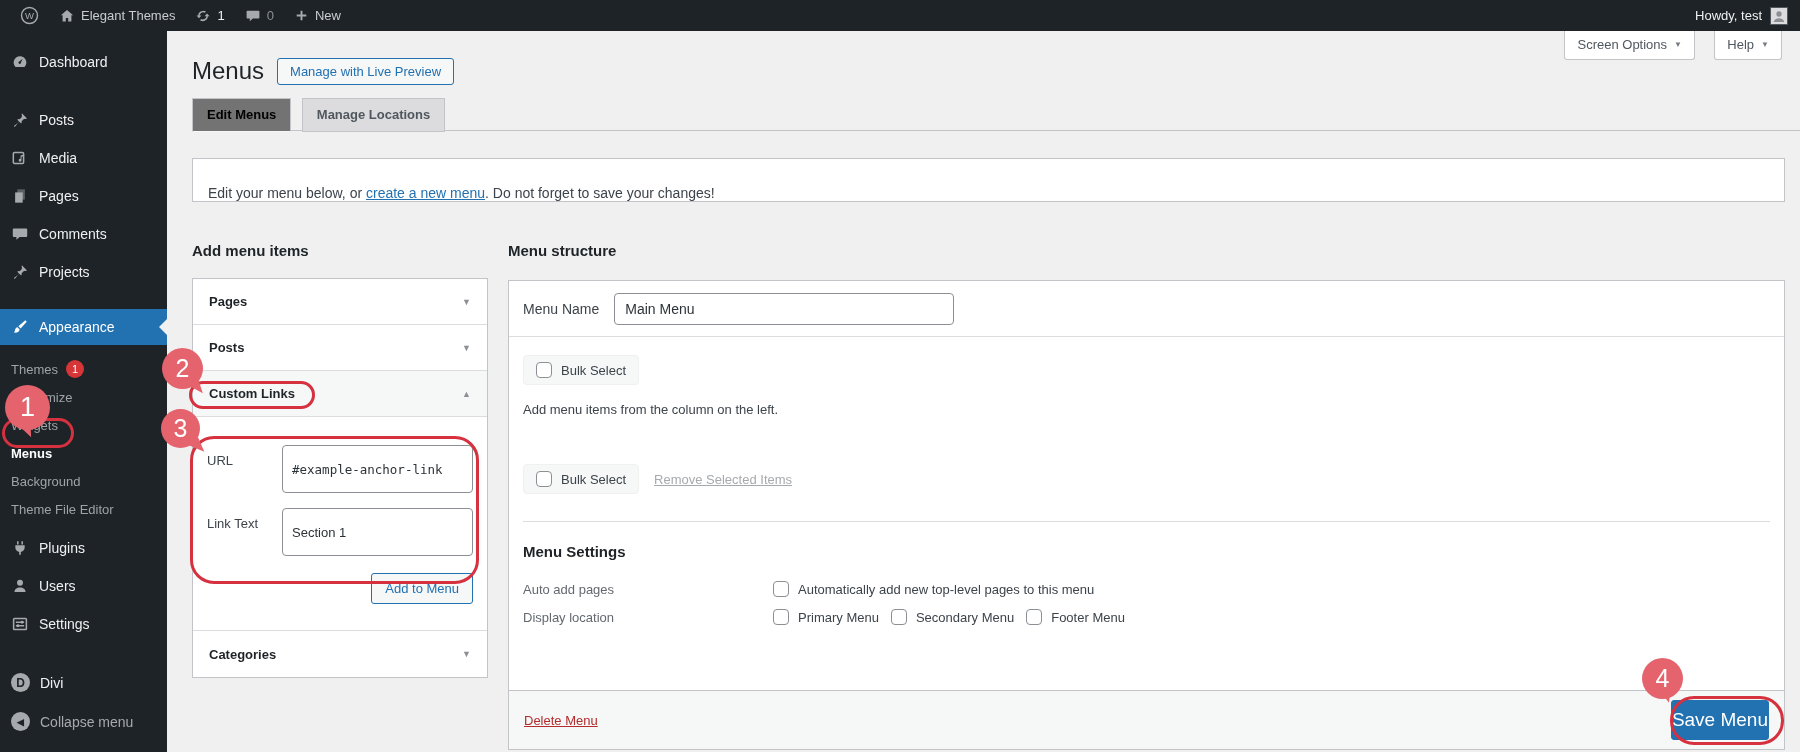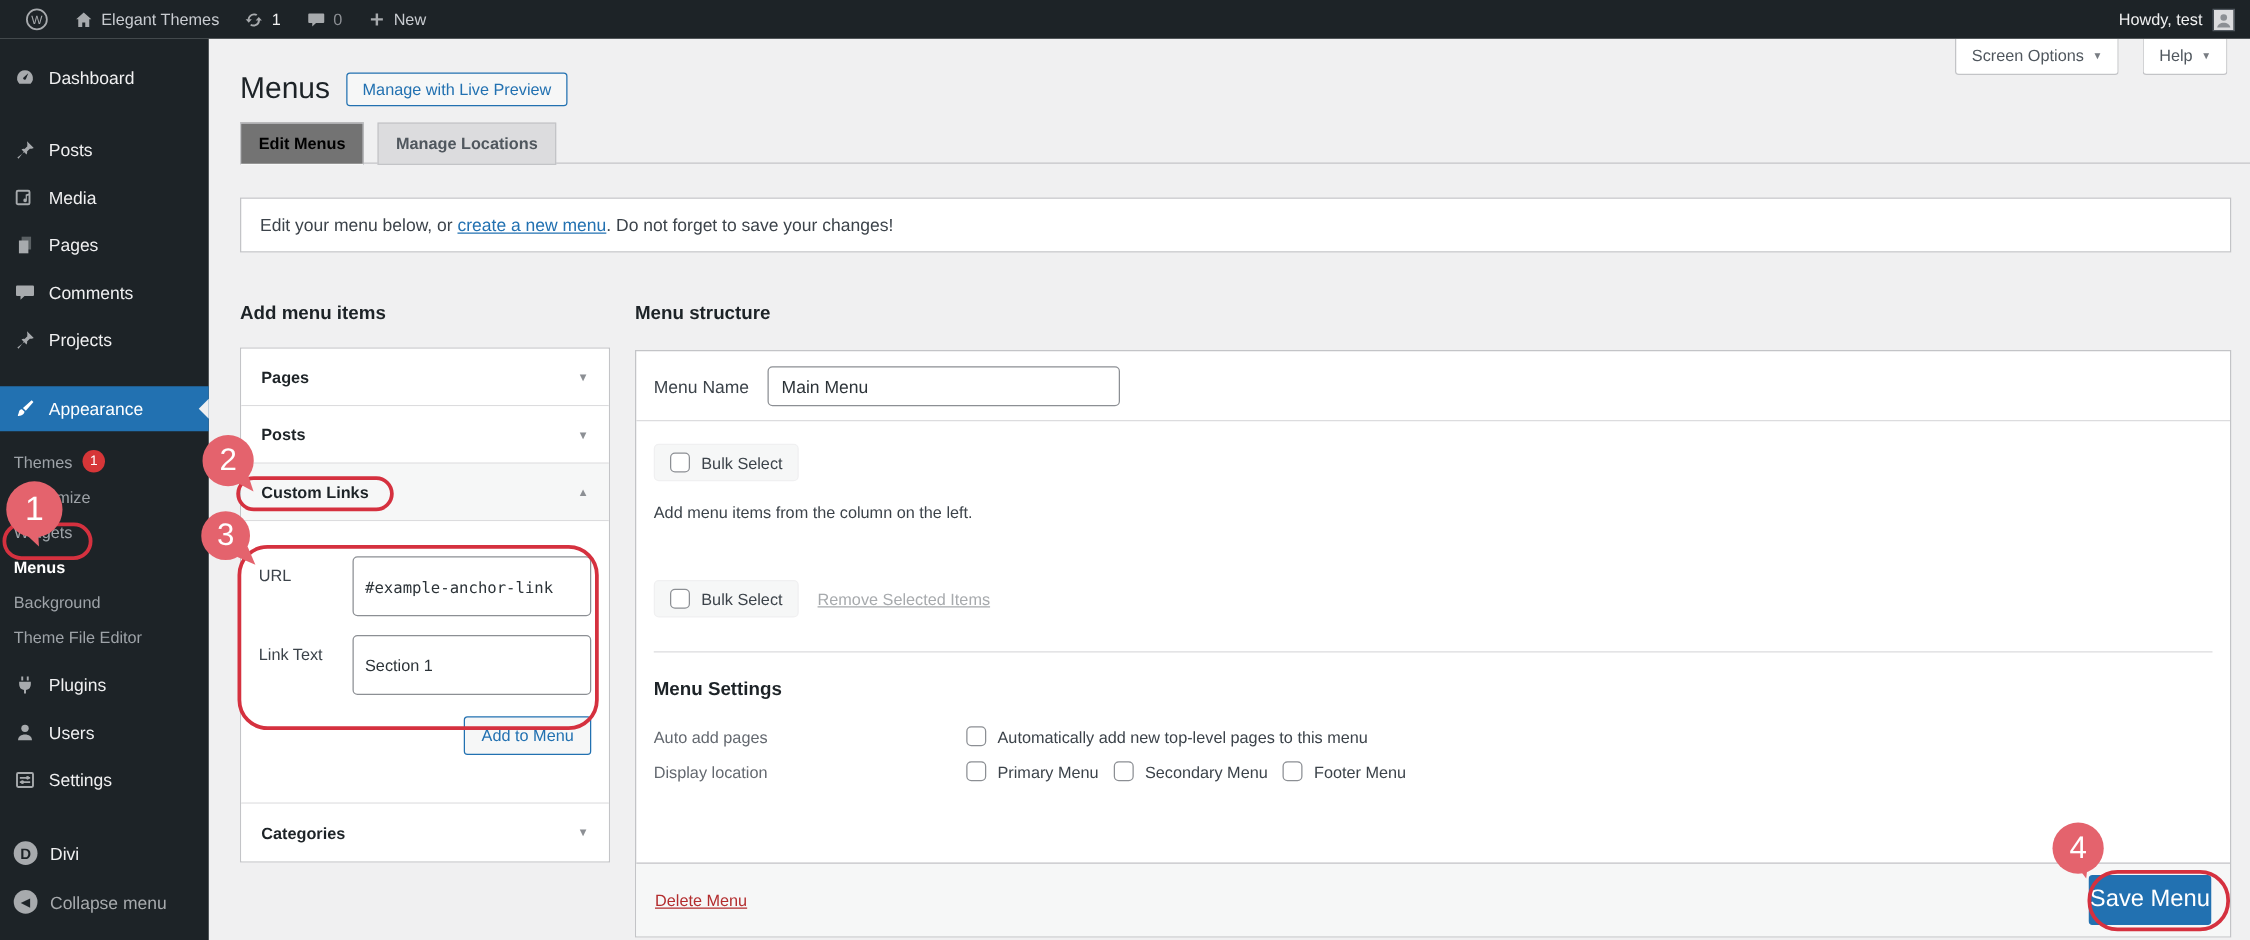--- a/index.html
+++ b/index.html
@@ -43,46 +43,46 @@
 
   #page-head { position:absolute; left:25px; top:26px; display:flex; align-items:center; gap:13px; }
   #page-title { font-size:24px; font-weight:400; color:#1d2327; }
   .btn-secondary { background:#f6f7f7; border:1px solid #2271b1; color:#2271b1; font-size:13px; padding:5px 12px; border-radius:3px; cursor:pointer; font-family:inherit; }
 
   #tabs { position:absolute; left:25px; right:0; top:66px; height:34px; border-bottom:1px solid #c3c4c7; }
   .tab { display:inline-block; position:relative; top:1px; border:1px solid #c3c4c7; padding:8px 14px 9px; font-size:13px; font-weight:bold; margin-right:6px; cursor:pointer; }
   .tab.active { background:#737373; border-bottom-color:#f6f7f7; color:#000; }
   .tab.inactive { background:#dcdcde; color:#50575e; }
 
-  #notice { position:absolute; left:25px; right:15px; top:127px; height:44px; background:#fff; border:1px solid #c3c4c7; display:flex; align-items:center; padding:0 15px; font-size:14px; color:#3c434a; }
+  #notice { position:absolute; left:25px; right:15px; top:127px; height:44px; background:#fff; border:1px solid #c3c4c7; display:flex; align-items:flex-end; padding:0 15px; font-size:14px; color:#3c434a; }
   #notice a { color:#2271b1; }
 
   .col-heading { position:absolute; top:211px; font-size:15px; font-weight:bold; color:#1d2327; }
   #add-items-heading { left:25px; }
   #structure-heading { left:341px; }
 
   
   #add-items-box { position:absolute; left:25px; top:247px; width:296px; background:#fff; border:1px solid #c3c4c7; font-size:13px; }
   .acc-row { height:46px; display:flex; align-items:center; justify-content:space-between; padding:0 16px; font-weight:bold; color:#1d2327; border-bottom:1px solid #dcdcde; cursor:pointer; background:#fff; }
   .acc-row.open { background:#f6f7f7; }
   .acc-arrow { color:#8c8f94; font-size:9px; }
   #custom-links-form { padding:28px 14px 22px; background:#fff; border-bottom:1px solid #dcdcde; }
   .form-row { display:flex; margin-bottom:15px; }
   .form-label { width:75px; padding-top:8px; color:#3c434a; font-size:13px; flex:none; }
   .form-input { flex:1; height:48px; border:1px solid #8c8f94; border-radius:4px; padding:0 9px; font-size:13px; background:#fff; color:#2c3338; font-family:inherit; min-width:0; }
   #url-input { font-family:"DejaVu Sans Mono", monospace; font-size:12.5px; }
-  .add-btn-row { text-align:right; margin-top:17px; margin-bottom:16px; display:block; }
+  .add-btn-row { text-align:right; margin-top:17px; margin-bottom:4px; display:block; }
   .add-btn-row .btn-secondary { padding:7px 13px; }
   #categories-row { border-bottom:none; }
 
   
   #structure-panel { position:absolute; left:341px; right:15px; top:249px; bottom:2px; background:#fff; border:1px solid #c3c4c7; display:flex; flex-direction:column; font-size:13px; }
   #menu-name-row { flex:none; height:56px; border-bottom:1px solid #dcdcde; display:flex; align-items:center; padding:0 14px; }
   #menu-name-label { font-size:14px; color:#3c434a; margin-right:15px; }
-  #menu-name-input { width:282px; height:32px; border:1px solid #8c8f94; border-radius:4px; padding:0 10px; font-size:14px; color:#2c3338; font-family:inherit; }
+  #menu-name-input { width:340px; height:32px; border:1px solid #8c8f94; border-radius:4px; padding:0 10px; font-size:14px; color:#2c3338; font-family:inherit; }
   #panel-body { flex:1; padding:18px 14px 0; }
   .chip { display:inline-flex; align-items:center; gap:9px; background:#f6f7f7; border:1px solid #f0f0f1; padding:6px 12px; border-radius:4px; color:#3c434a; cursor:pointer; }
   .cb { width:16px; height:16px; border:1px solid #8c8f94; border-radius:4px; background:#fff; flex:none; cursor:pointer; }
   #structure-hint { margin-top:17px; color:#3c434a; }
   #bulk-row2 { margin-top:47px; display:flex; align-items:center; gap:15px; }
   #remove-selected { color:#a7aaad; text-decoration:underline; }
   #settings-divider { margin-top:27px; border-top:1px solid #dcdcde; }
   #menu-settings-heading { margin-top:21px; font-size:15px; font-weight:bold; color:#1d2327; }
   .setting-row { display:flex; }
   #auto-add-row { margin-top:21px; }

